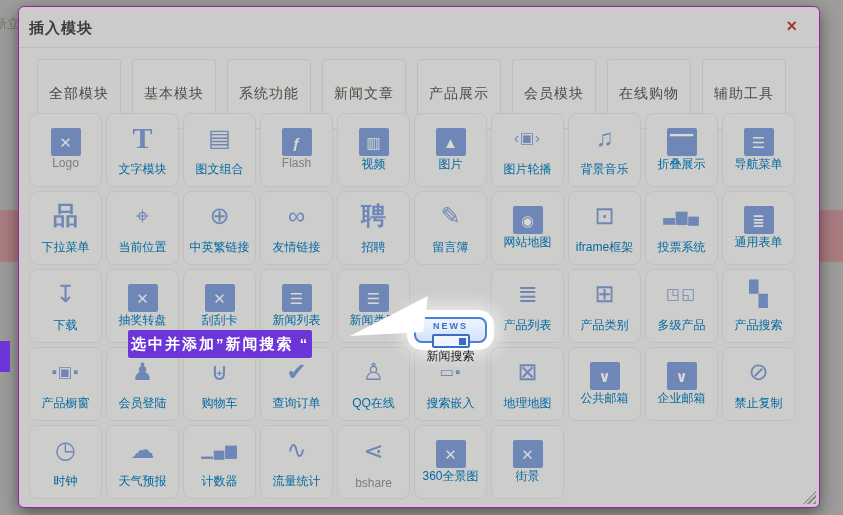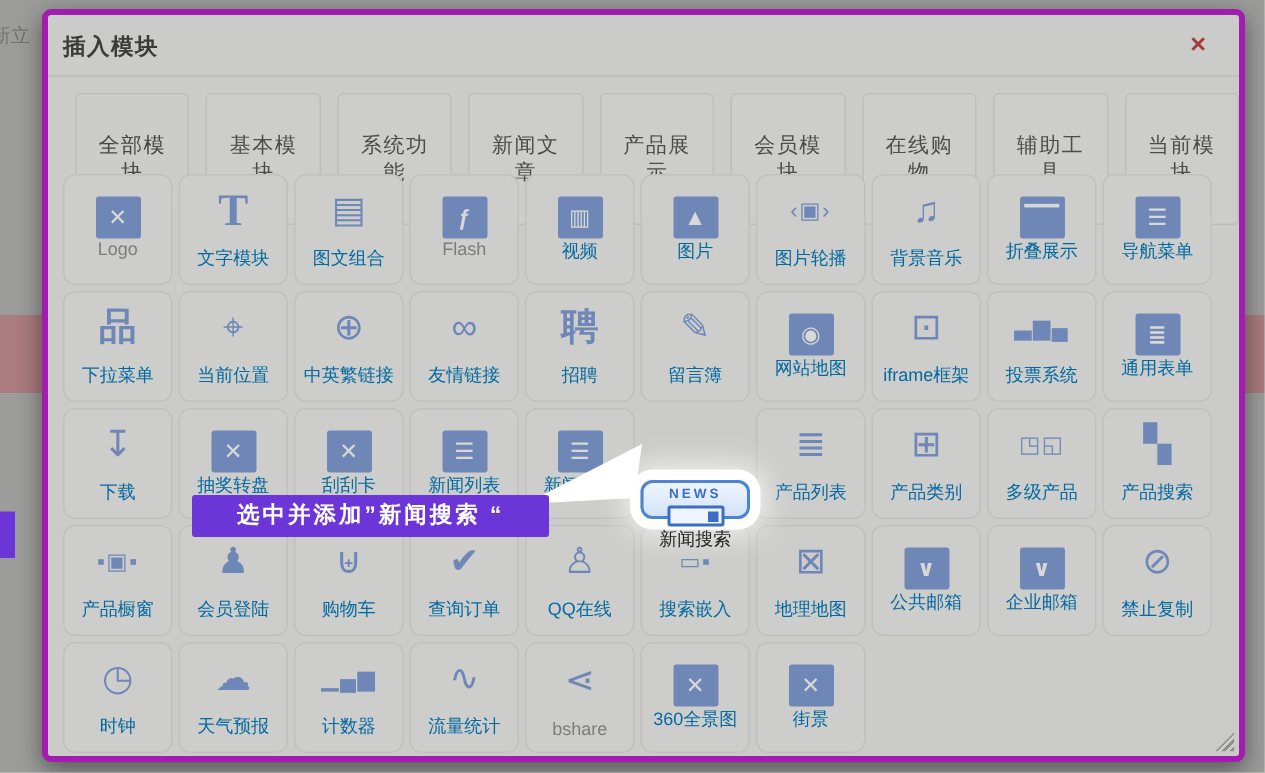--- a/index.html
+++ b/index.html
@@ -7,22 +7,22 @@
     width:843px;height:515px;position:relative;overflow:hidden;
     background:#9c9c9a;
     font-family:"Liberation Sans","DejaVu Sans",sans-serif;
     -webkit-font-smoothing:antialiased;
   }
   
   .bg-band{position:absolute;left:0;top:210px;width:100%;height:52px;background:#aa7b7f;z-index:0;}
   .bg-cliptext{position:absolute;left:-6px;top:15px;font-size:13px;color:#72726f;z-index:0;}
   
   .dialog{
-    position:absolute;left:28px;top:6px;width:802px;height:502px;
-    background:#cbcbc9;border:4px solid #a21caf;border-radius:6px;
+    position:absolute;left:18px;top:6px;width:802px;height:502px;
+    background:#cbcbc9;border:1px solid #a21caf;border-radius:6px;
     box-shadow:0 5px 16px rgba(0,0,0,.45);z-index:1;box-sizing:border-box;
   }
   .dlg-header{height:40px;border-bottom:1px solid #bcbcba;position:relative;}
   .dlg-title{position:absolute;left:10px;top:12px;font-size:15px;font-weight:bold;color:#3b3b39;letter-spacing:1px;}
   .dlg-close{position:absolute;right:22px;top:9px;font-size:18px;font-weight:bold;color:#a23a3a;cursor:pointer;line-height:20px;}
   
   .tab-bar{display:flex;gap:11px;margin:11px 0 0 18px;align-items:flex-start;}
   .tab{
     font-family:inherit;font-size:14px;color:#4c4c4a;background:#cdcdcb;
     border:1px solid #bdbdbb;border-radius:4px;padding:25px 11px;cursor:pointer;letter-spacing:1px;
@@ -58,21 +58,21 @@
   .tile.hero .tlabel{color:#222220;}
   .ticon.news{flex-direction:column;gap:3px;margin-top:2px;}
   .news-word{font-size:9px;font-weight:bold;letter-spacing:2px;color:#3a6ec5;}
   .news-bar{
     box-sizing:border-box;width:38px;height:14px;border:2px solid #3a6ec5;border-radius:2px;
     background:#eef5ff;display:flex;align-items:center;justify-content:flex-end;padding:0 2px;
   }
   .news-bar i{display:block;width:7px;height:7px;background:#3a6ec5;}
   
   .tooltip{
-    position:absolute;left:128px;top:330px;height:28px;line-height:28px;padding:0 30px;
+    position:absolute;left:128px;top:330px;height:28px;line-height:28px;padding:0 3px;
     background:#6c35d8;color:#ffffff;font-size:15px;font-weight:bold;letter-spacing:2px;
     border-radius:2px;z-index:6;white-space:nowrap;
   }
   .tooltip-frag{position:absolute;left:0;top:341px;width:10px;height:31px;background:#6c35d8;z-index:6;}
   .callout{position:absolute;left:345px;top:290px;z-index:4;}
   
   .grip{
     position:absolute;right:3px;bottom:3px;width:13px;height:13px;cursor:nwse-resize;
     background:repeating-linear-gradient(135deg,#8d8d8b 0 2px,transparent 2px 4px);
     clip-path:polygon(100% 0,100% 100%,0 100%);
@@ -91,21 +91,20 @@
   </div>
   <div class="tab-bar">
       <button class="tab active">全部模块</button>
       <button class="tab">基本模块</button>
       <button class="tab">系统功能</button>
       <button class="tab">新闻文章</button>
       <button class="tab">产品展示</button>
       <button class="tab">会员模块</button>
       <button class="tab">在线购物</button>
       <button class="tab">辅助工具</button>
-      <button class="tab">当前模块</button>
     </div>
   <div class="grid">
       <div class="tile">
         <span class="ticon box">✕</span>
         <span class="tlabel en">Logo</span>
       </div>
       <div class="tile">
         <span class="ticon plain serif">T</span>
         <span class="tlabel">文字模块</span>
       </div>

